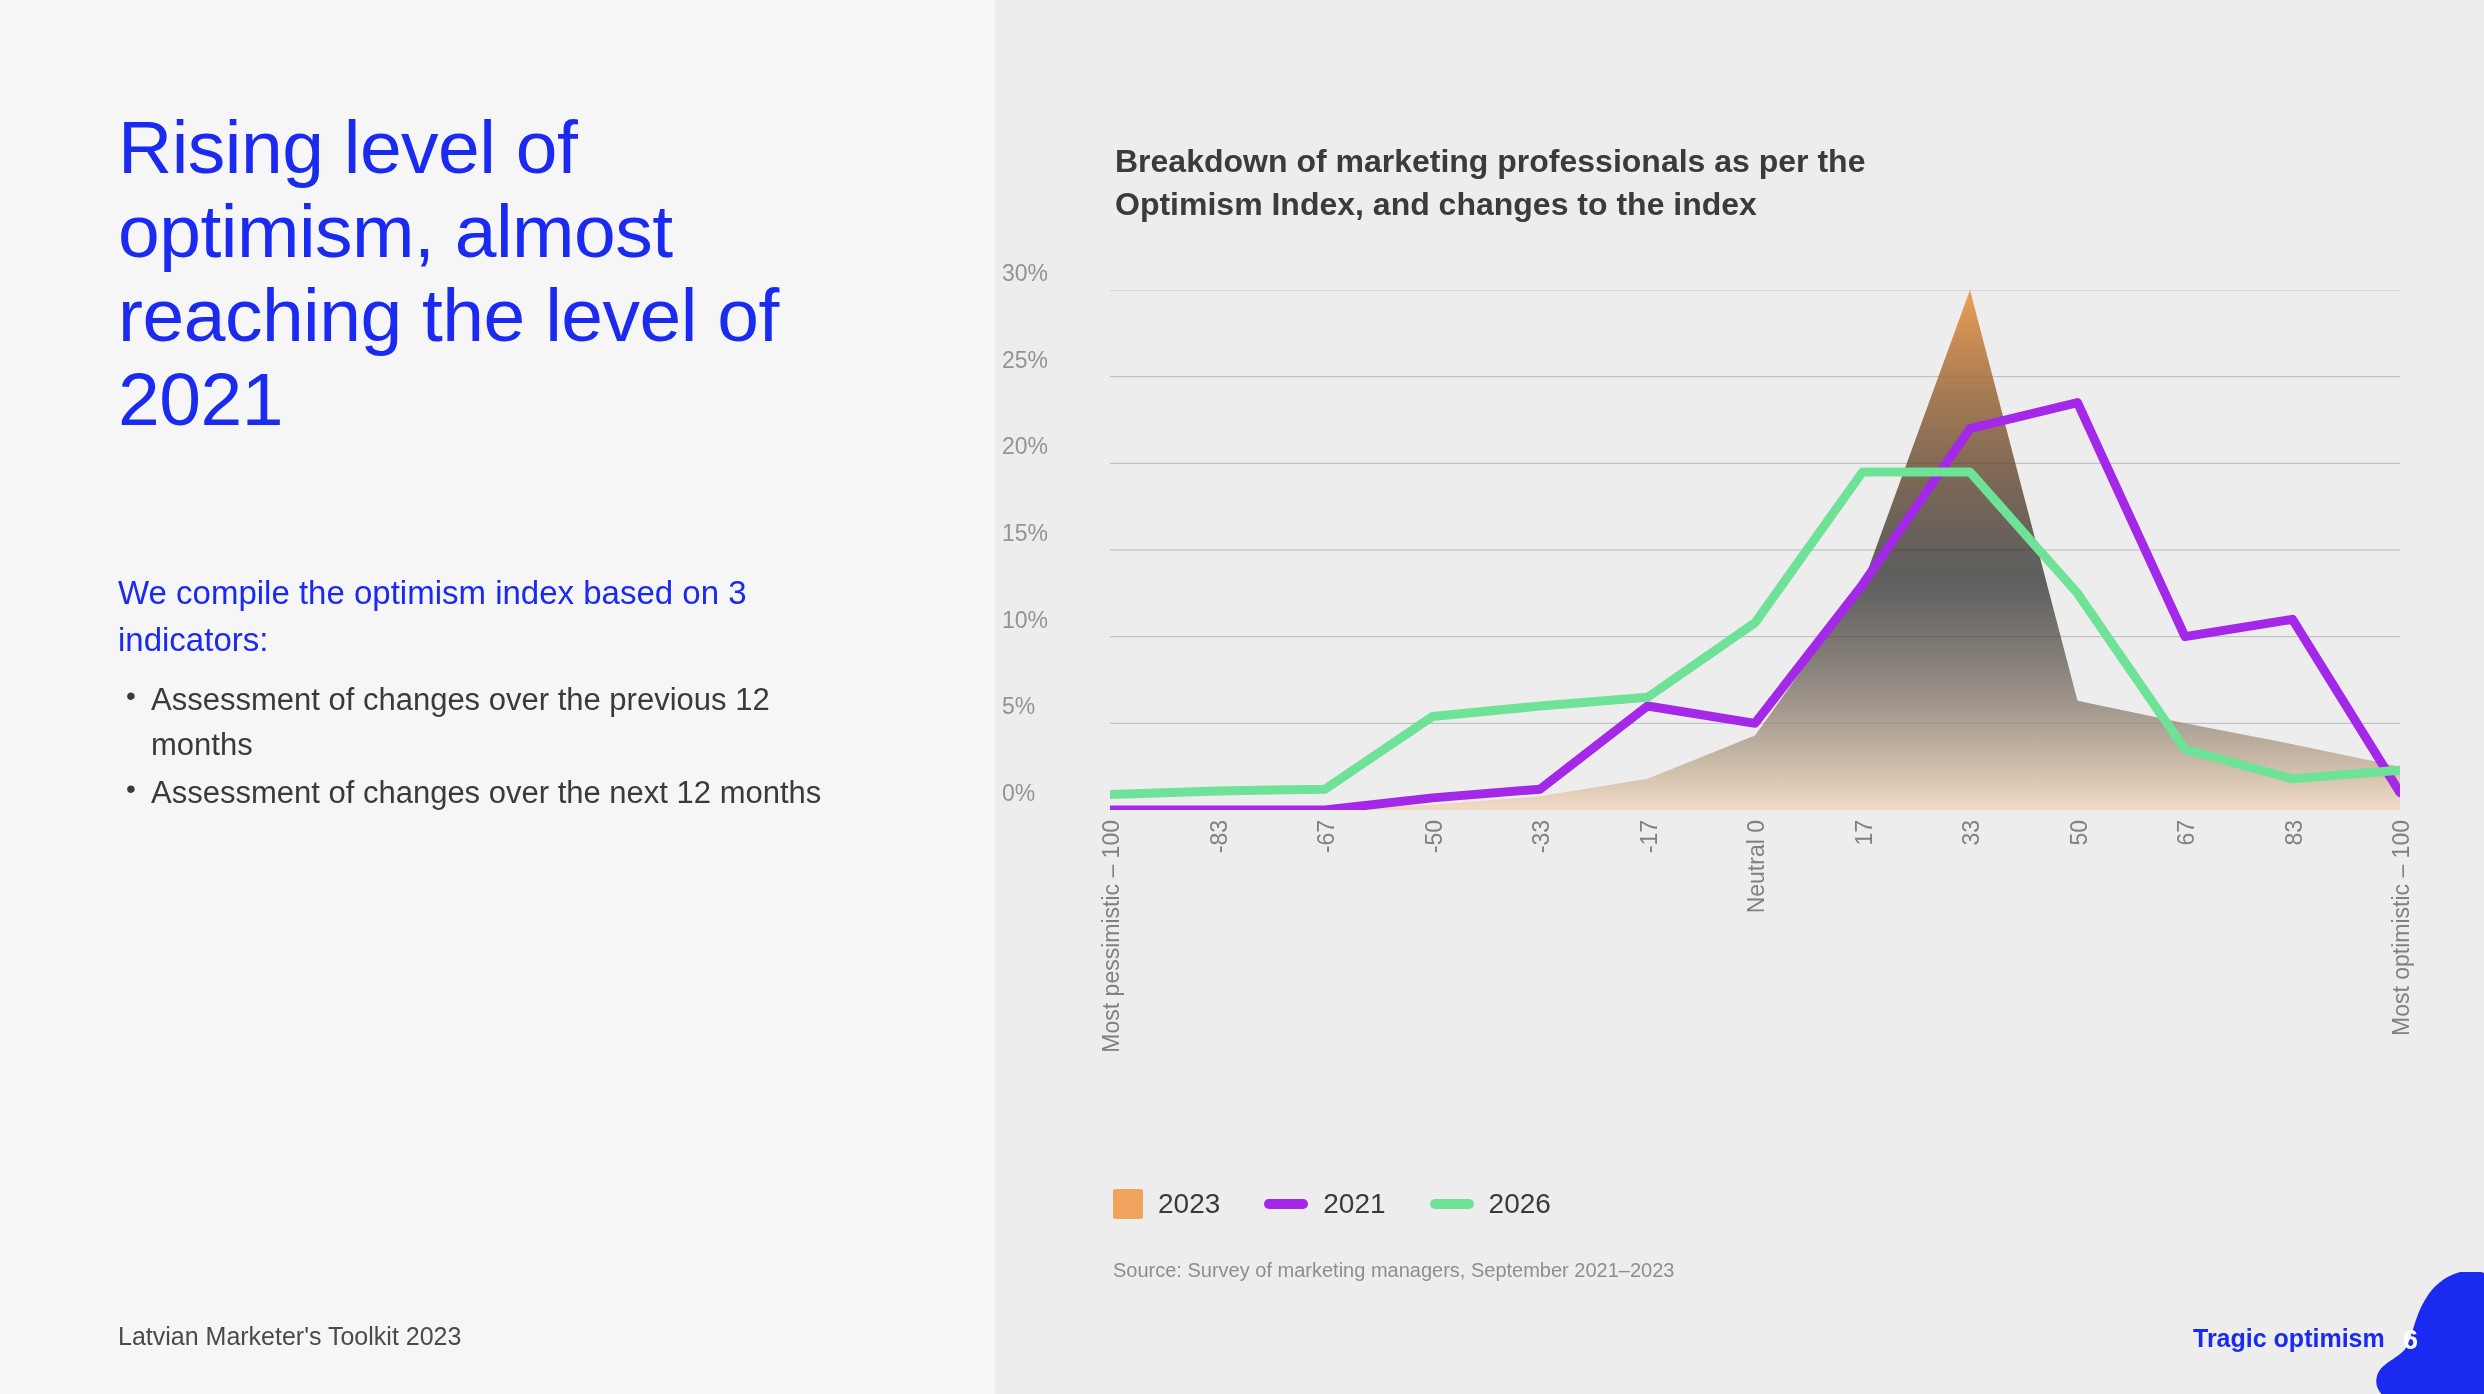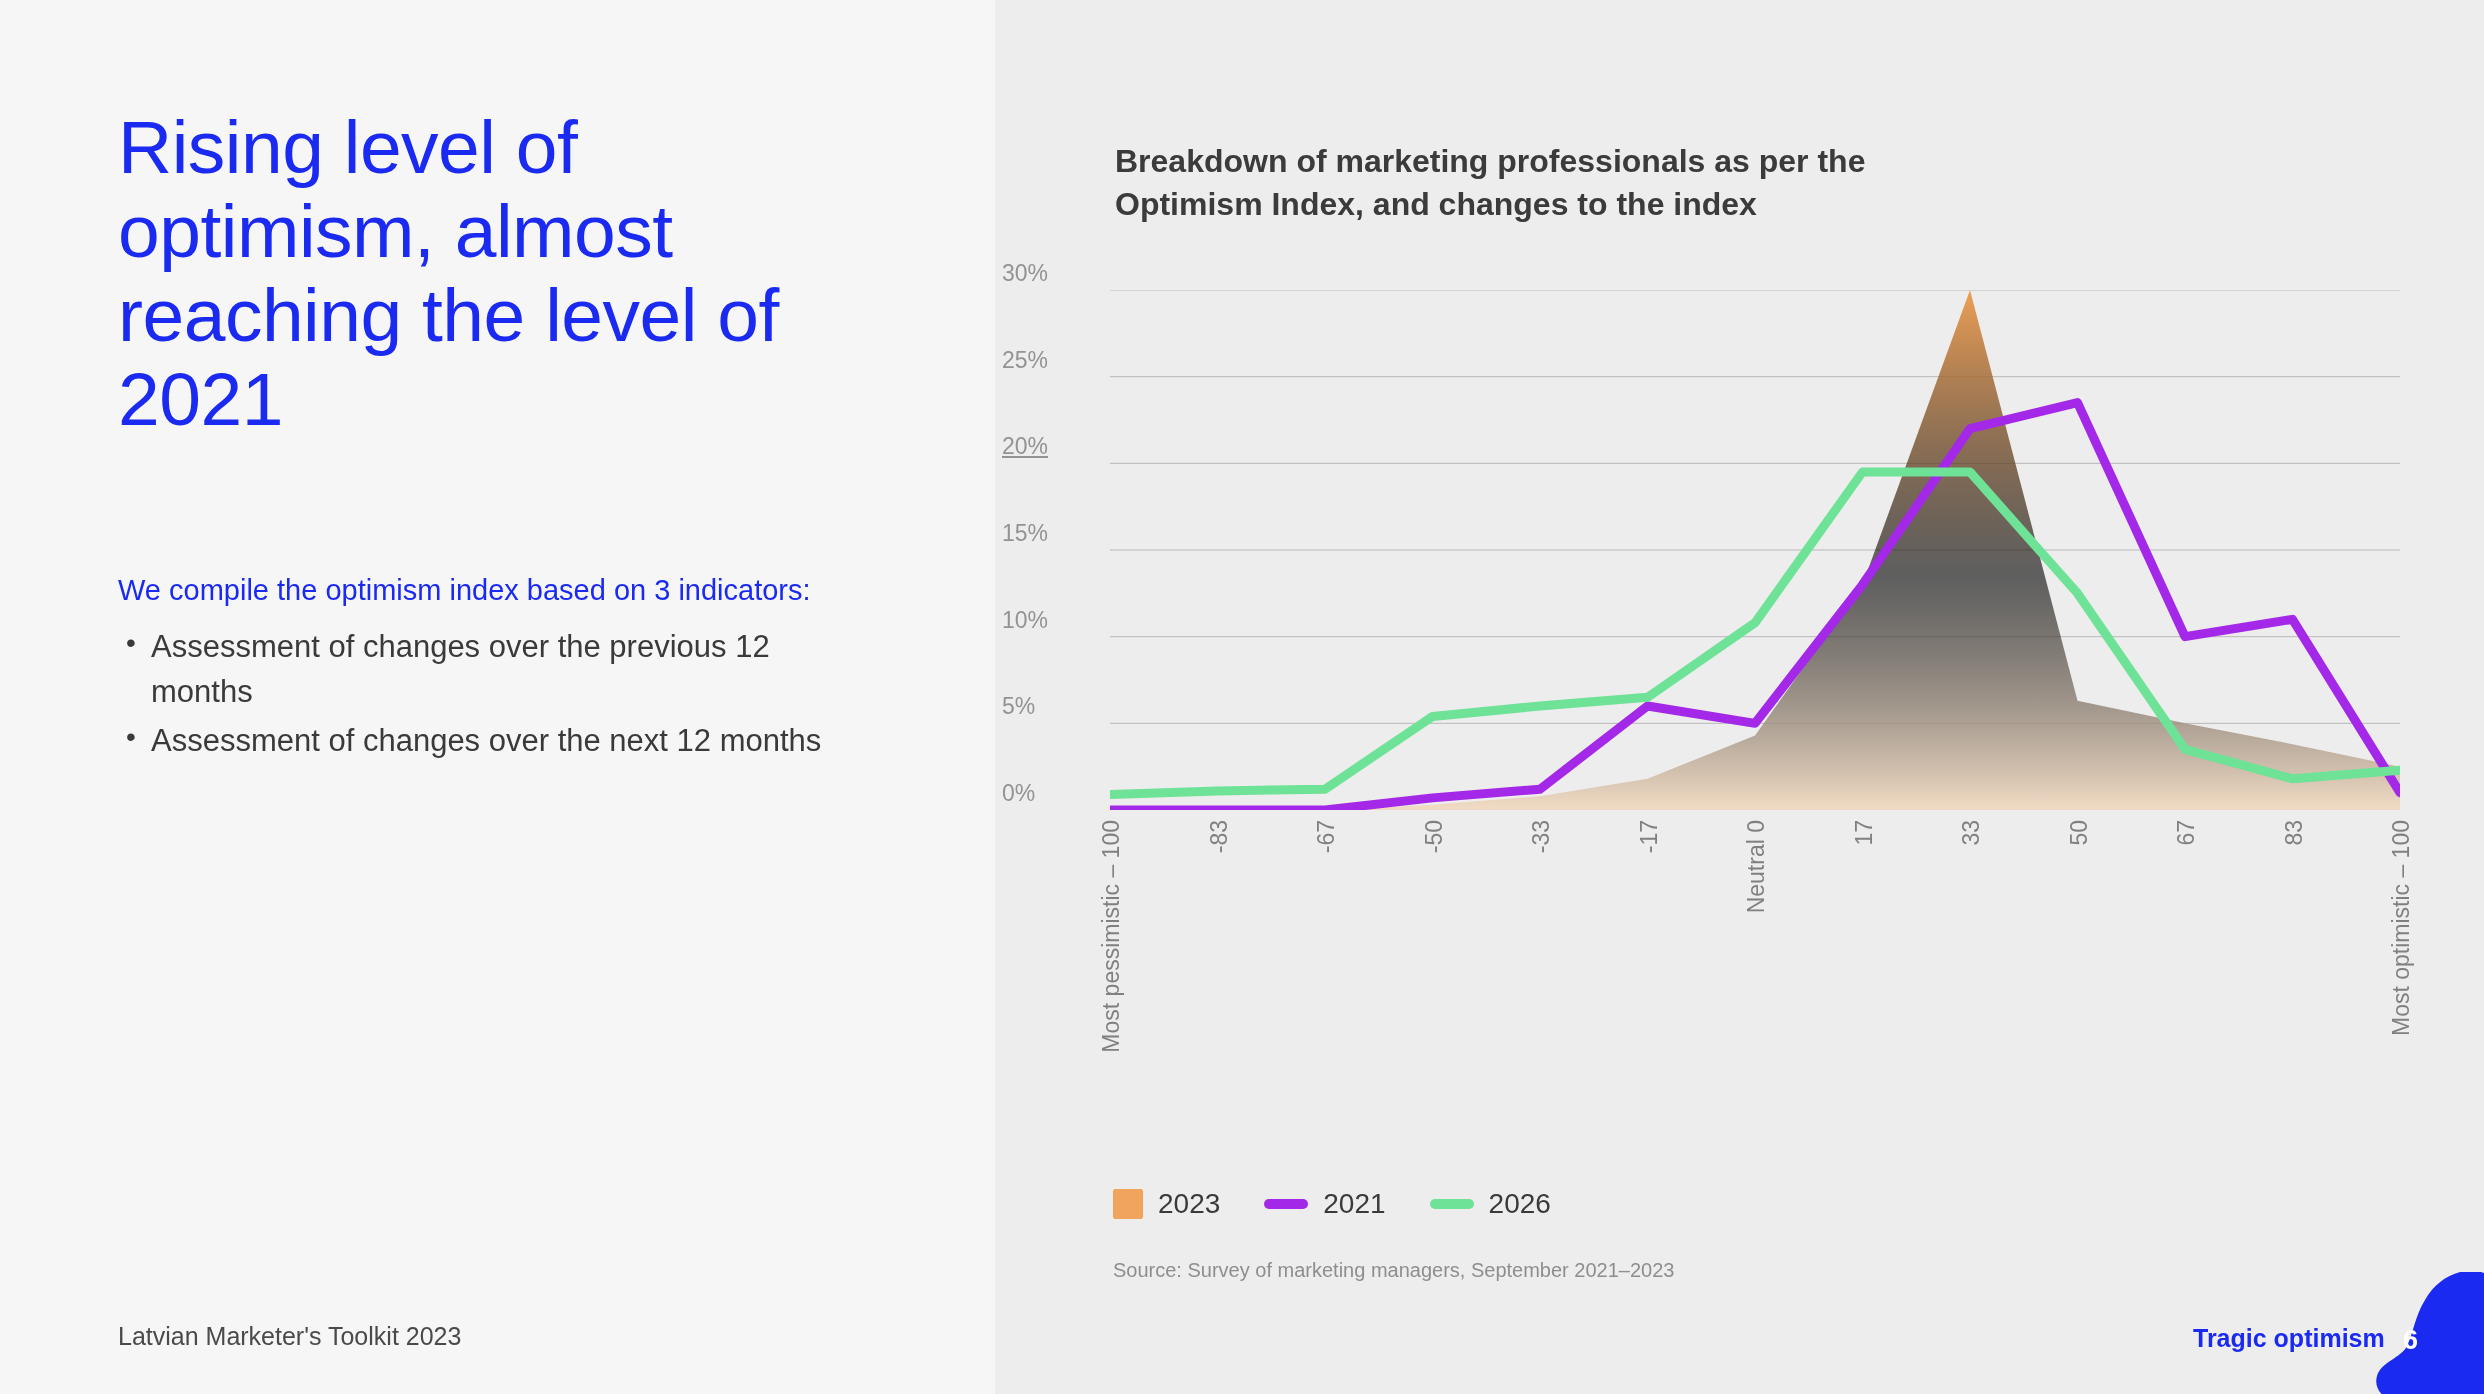--- a/index.html
+++ b/index.html
@@ -40,21 +40,21 @@
   }
 
   #intro-block {
     position: absolute;
     left: 118px;
     top: 570px;
     width: 760px;
   }
 
   #intro-lead {
-    font-size: 29px;
+    font-size: 33px;
     line-height: 1.42;
     color: #1A2AF0;
     margin-bottom: 13px;
   }
 
   #bullet-list {
     list-style: none;
   }
   #bullet-list li {
     position: relative;
@@ -249,21 +249,21 @@
         <g id="series-group">
             <polygon points="0,520 0,520 107.5,520 215,520 322.5,514.8 430,506.1333333333333 537.5,488.8 645,445.4666666666667 752.5,294.66666666666663 860,0 967.5,410.8 1075,433.33333333333337 1182.5,454.1333333333333 1290,476.6666666666667 1290,520" fill="url(#areaGrad)"></polygon>
             <polyline points="0,520 107.5,520 215,520 322.5,507.8666666666667 430,499.2 537.5,416 645,433.33333333333337 752.5,294.66666666666663 860,138.66666666666669 967.5,112.66666666666669 1075,346.6666666666667 1182.5,329.33333333333337 1290,502.6666666666667" fill="none" stroke="#A428E8" stroke-width="9" stroke-linejoin="round" stroke-linecap="round" vector-effect="non-scaling-stroke"></polyline>
             <polyline points="0,504.4 107.5,500.93333333333334 215,499.2 322.5,426.4 430,416 537.5,407.3333333333333 645,332.79999999999995 752.5,182 860,182 967.5,303.3333333333333 1075,459.3333333333333 1182.5,488.8 1290,480.1333333333333" fill="none" stroke="#6EE296" stroke-width="9" stroke-linejoin="round" stroke-linecap="round" vector-effect="non-scaling-stroke"></polyline>
           </g>
       </svg>
     <div class="y-label" style="top: 490px; left: -108px;">0%</div>
         <div class="y-label" style="top: 403.333px; left: -108px;">5%</div>
         <div class="y-label" style="top: 316.667px; left: -108px;">10%</div>
         <div class="y-label" style="top: 230px; left: -108px;">15%</div>
-        <div class="y-label" style="top: 143.333px; left: -108px; text-decoration: underline;">20%</div>
+        <div class="y-label" style="top: 143.333px; left: -108px;">20%</div>
         <div class="y-label" style="top: 56.6667px; left: -108px;">25%</div>
         <div class="y-label" style="top: -30px; left: -108px;">30%</div>
       </div>
 
     <div id="x-axis-labels">
         <div class="x-label" style="left: -12px;">Most pessimistic – 100</div>
         <div class="x-label" style="left: 95.5px;">-83</div>
         <div class="x-label" style="left: 203px;">-67</div>
         <div class="x-label" style="left: 310.5px;">-50</div>
         <div class="x-label" style="left: 418px;">-33</div>

